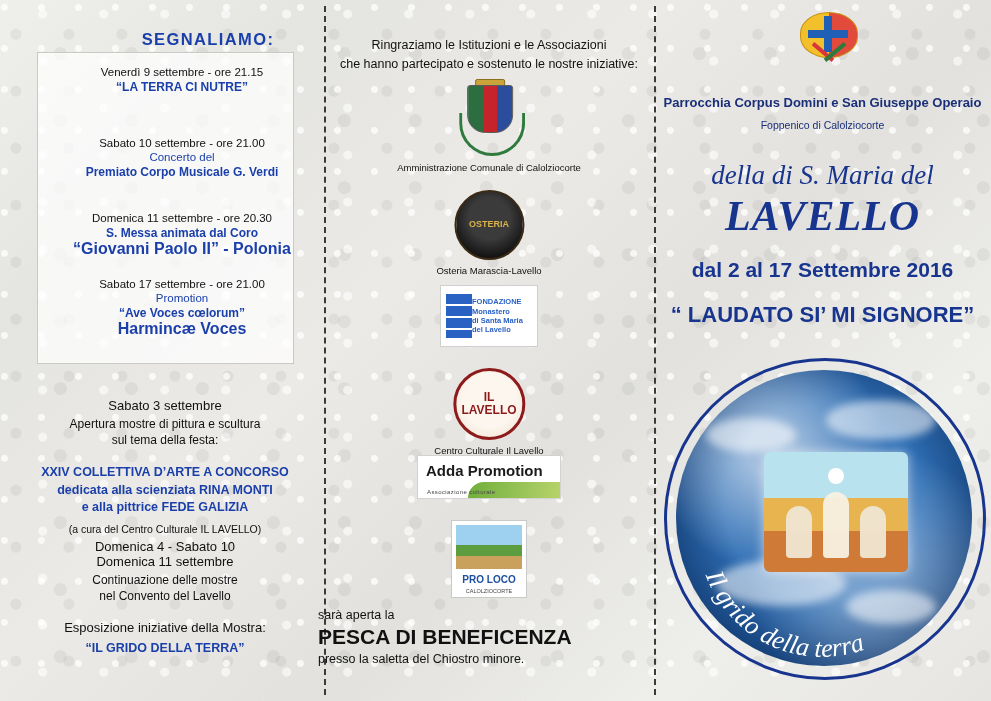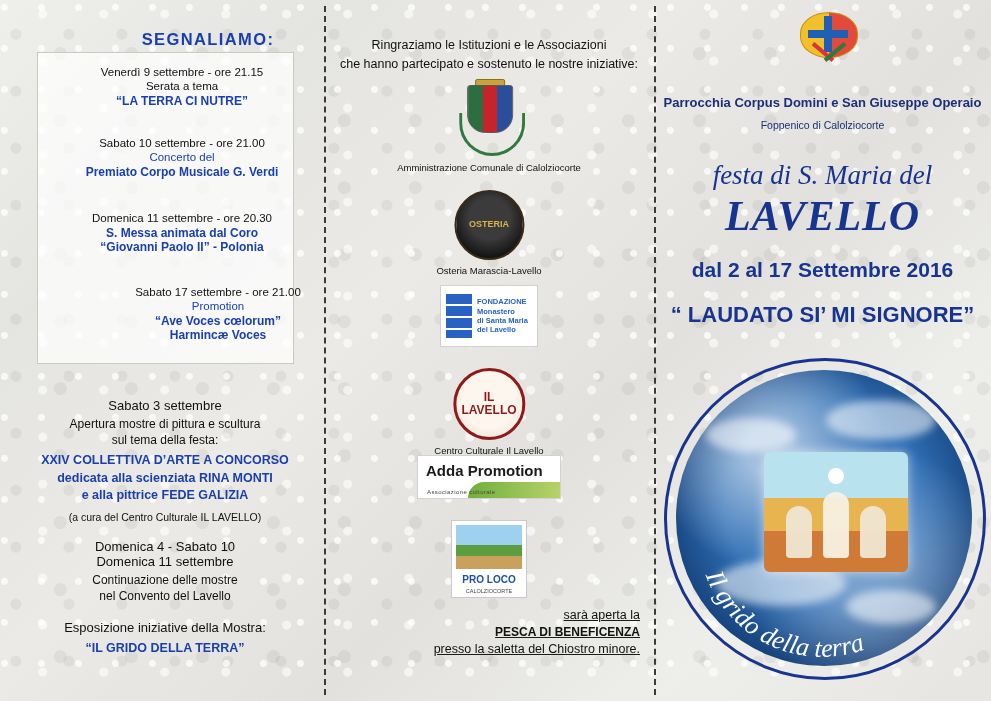--- a/index.html
+++ b/index.html
@@ -34,21 +34,21 @@
   }
   .box{
     position:absolute;left:37px;top:52px;width:255px;height:310px;
     background:rgba(255,255,255,0.72);border:1px solid #c9c9c4;
     box-shadow:0 0 0 1px rgba(255,255,255,0.4) inset;
   }
   .ev{position:absolute;left:37px;width:290px;text-align:center;}
   .ev .d{font-size:11.5px;color:#111;}
   .ev .s{font-size:11.5px;color:#111;margin-top:2px;}
   .ev .t{font-size:12px;font-weight:bold;color:#1a3faa;margin-top:2px;}
-  .ev .t2{font-size:12px;font-weight:bold;color:#1a3faa;}
+  .ev .t2{font-size:16px;font-weight:bold;color:#1a3faa;}
 
   .blk{position:absolute;left:20px;width:290px;text-align:center;}
   .blk .h{font-size:13px;font-weight:normal;color:#111;}
   .blk .p{font-size:12px;color:#111;margin-top:3px;line-height:1.35;}
   .blk .b{font-size:12.5px;font-weight:bold;color:#1a3faa;line-height:1.4;}
   .blk .sm{font-size:10.5px;color:#111;margin-top:6px;}
 
   
   .mid-head{
     position:absolute;left:324px;top:36px;width:330px;text-align:center;
@@ -68,34 +68,34 @@
 
   .roundlogo{width:66px;height:66px;border-radius:50%;margin:0 auto;border:2px solid #3a2a16;
     background:radial-gradient(circle at 50% 40%,#3b3b3b 0 40%,#141414 75%);
     display:flex;align-items:center;justify-content:center;color:#d8b24a;font-size:9px;font-weight:bold;text-align:center;line-height:1.05;}
   .roundlogo2{width:66px;height:66px;border-radius:50%;margin:0 auto;border:3px solid #8d1b1b;
     background:radial-gradient(circle at 50% 45%,#fdf6ee 0 55%,#e8ddcd 100%);
     display:flex;align-items:center;justify-content:center;color:#8d1b1b;font-size:12px;font-weight:bold;text-align:center;line-height:1.1;}
   .fondazione{width:96px;height:60px;margin:0 auto;background:#fff;border:1px solid #cfcfcf;display:flex;align-items:center;}
   .fondazione .sq{width:26px;height:44px;margin-left:5px;background:
     linear-gradient(#2a62c4 0 10px,#fff 10px 12px,#2a62c4 12px 22px,#fff 22px 24px,#2a62c4 24px 34px,#fff 34px 36px,#2a62c4 36px 44px);}
-  .fondazione .tx{margin-left:5px;font-size:7.5px;color:#2a62c4;font-weight:bold;line-height:1.25;text-align:left;}
+  .fondazione .tx{font-size:7.5px;color:#2a62c4;font-weight:bold;line-height:1.25;text-align:left;}
   .adda{width:142px;height:42px;margin:0 auto;background:#fff;border:1px solid #d2d2d2;position:relative;}
   .adda .t{position:absolute;left:8px;top:6px;font-size:15px;font-weight:bold;color:#1b1b1b;}
   .adda .sub{position:absolute;left:9px;bottom:3px;font-size:6px;color:#444;letter-spacing:.4px;}
   .adda .wave{position:absolute;right:0;bottom:0;width:92px;height:16px;background:linear-gradient(100deg,#6fae3c,#b7d36a);border-radius:30px 0 0 0;}
   .proloco{width:74px;height:76px;margin:0 auto;background:#fff;border:1px solid #c9c9c9;position:relative;}
   .proloco .img{position:absolute;left:4px;top:4px;right:4px;height:44px;
     background:linear-gradient(#9ed0f0 0 46%,#5c9e3f 46% 70%,#c9a15c 70% 100%);}
   .proloco .t{position:absolute;left:0;right:0;bottom:12px;text-align:center;font-size:10px;font-weight:bold;color:#1c4fa1;}
   .proloco .s{position:absolute;left:0;right:0;bottom:3px;text-align:center;font-size:5.5px;color:#444;}
 
-  .mid-foot{position:absolute;left:310px;width:330px;text-align:right;text-decoration:underline;}
+  .mid-foot{position:absolute;left:318px;width:330px;text-align:left;}
   .mid-foot .l1{font-size:12.5px;color:#111;}
-  .mid-foot .l2{font-size:12px;font-weight:bold;color:#111;margin:3px 0;}
+  .mid-foot .l2{font-size:21px;font-weight:bold;color:#111;margin:3px 0;}
   .mid-foot .l3{font-size:12.5px;color:#111;}
 
   
   .kite{position:absolute;left:792px;top:12px;width:72px;height:60px;}
   .kite .disc{position:absolute;left:8px;top:0;width:56px;height:44px;border-radius:50%/46%;
     background:linear-gradient(90deg,#f2c02a 0 50%,#e24a3c 50% 100%);border:1px solid #c88f12;}
   .kite .cross-v{position:absolute;left:32px;top:4px;width:8px;height:36px;background:#1f5fb5;}
   .kite .cross-h{position:absolute;left:16px;top:18px;width:40px;height:8px;background:#1f5fb5;}
   .kite .tail1{position:absolute;left:18px;top:38px;width:26px;height:4px;background:#d9363c;transform:rotate(40deg);}
   .kite .tail2{position:absolute;left:30px;top:38px;width:26px;height:4px;background:#2f7a3c;transform:rotate(-40deg);}
@@ -142,48 +142,47 @@
 
   <div class="fold a"></div>
   <div class="fold b"></div>
 
   <div class="panel left">
     <div class="segnaliamo-title">SEGNALIAMO:</div>
     <div class="box"></div>
 
     <div class="ev" style="top:66px;">
       <div class="d">Venerdì 9 settembre - ore 21.15</div>
-      <div class="s">Serata a tema</div>
       <div class="t">“LA TERRA CI NUTRE”</div>
     </div>
 
     <div class="ev" style="top:137px;">
       <div class="d">Sabato 10 settembre - ore 21.00</div>
       <div class="s" style="color:#1a3faa;">Concerto del</div>
       <div class="t">Premiato Corpo Musicale G. Verdi</div>
     </div>
 
     <div class="ev" style="top:212px;">
       <div class="d">Domenica 11 settembre - ore 20.30</div>
       <div class="t">S. Messa animata dal Coro</div>
       <div class="t2">“Giovanni Paolo II” - Polonia</div>
     </div>
 
-    <div class="ev" style="top:286px;margin-left:36px;">
+    <div class="ev" style="top:278px;">
       <div class="d">Sabato 17 settembre - ore 21.00</div>
       <div class="s" style="color:#1a3faa;">Promotion</div>
       <div class="t">“Ave Voces cœlorum”</div>
       <div class="t2">Harmincæ Voces</div>
     </div>
 
     <div class="blk" style="top:398px;">
       <div class="h">Sabato 3 settembre</div>
       <div class="p" style="white-space:pre-line;">Apertura  mostre  di pittura  e scultura
 sul  tema della festa:</div>
-      <div class="b" style="margin-top:4px;">XXIV COLLETTIVA D’ARTE  A CONCORSO</div>
+      <div class="b" style="margin-top:16px;">XXIV COLLETTIVA D’ARTE  A CONCORSO</div>
       <div class="b">dedicata alla scienziata RINA MONTI</div>
       <div class="b">e alla pittrice FEDE GALIZIA</div>
       <div class="sm">(a cura del Centro Culturale IL LAVELLO)</div>
     </div>
 
     <div class="blk" style="top:539px;">
       <div class="h">Domenica 4 - Sabato 10</div>
       <div class="h">Domenica 11 settembre</div>
       <div class="p" style="white-space:pre-line;">Continuazione delle mostre
 nel Convento del Lavello</div>
@@ -261,21 +260,21 @@
   <div class="kite">
     <div class="disc"></div>
       <div class="cross-h"></div>
       <div class="cross-v"></div>
     <div class="tail1"></div>
       <div class="tail2"></div>
   </div>
 
   <div class="parish">Parrocchia Corpus Domini e San Giuseppe Operaio</div>
   <div class="parish2">Foppenico di Calolziocorte</div>
-  <div class="festa1">festa di S. Maria del</div>
+  <div class="festa1">della di S. Maria del</div>
   <div class="festa2">LAVELLO</div>
   <div class="dates">dal 2 al 17 Settembre 2016</div>
   <div class="motto">“ LAUDATO SI’ MI SIGNORE”</div>
 
   <div class="globe-wrap">
     <div class="ring"></div>
     <div class="globe">
       <div class="cloud" style="left:30px;top:48px;width:90px;height:34px;"></div>
       <div class="cloud" style="left:150px;top:30px;width:110px;height:40px;"></div>
       <div class="cloud" style="left:40px;top:190px;width:130px;height:46px;"></div>

